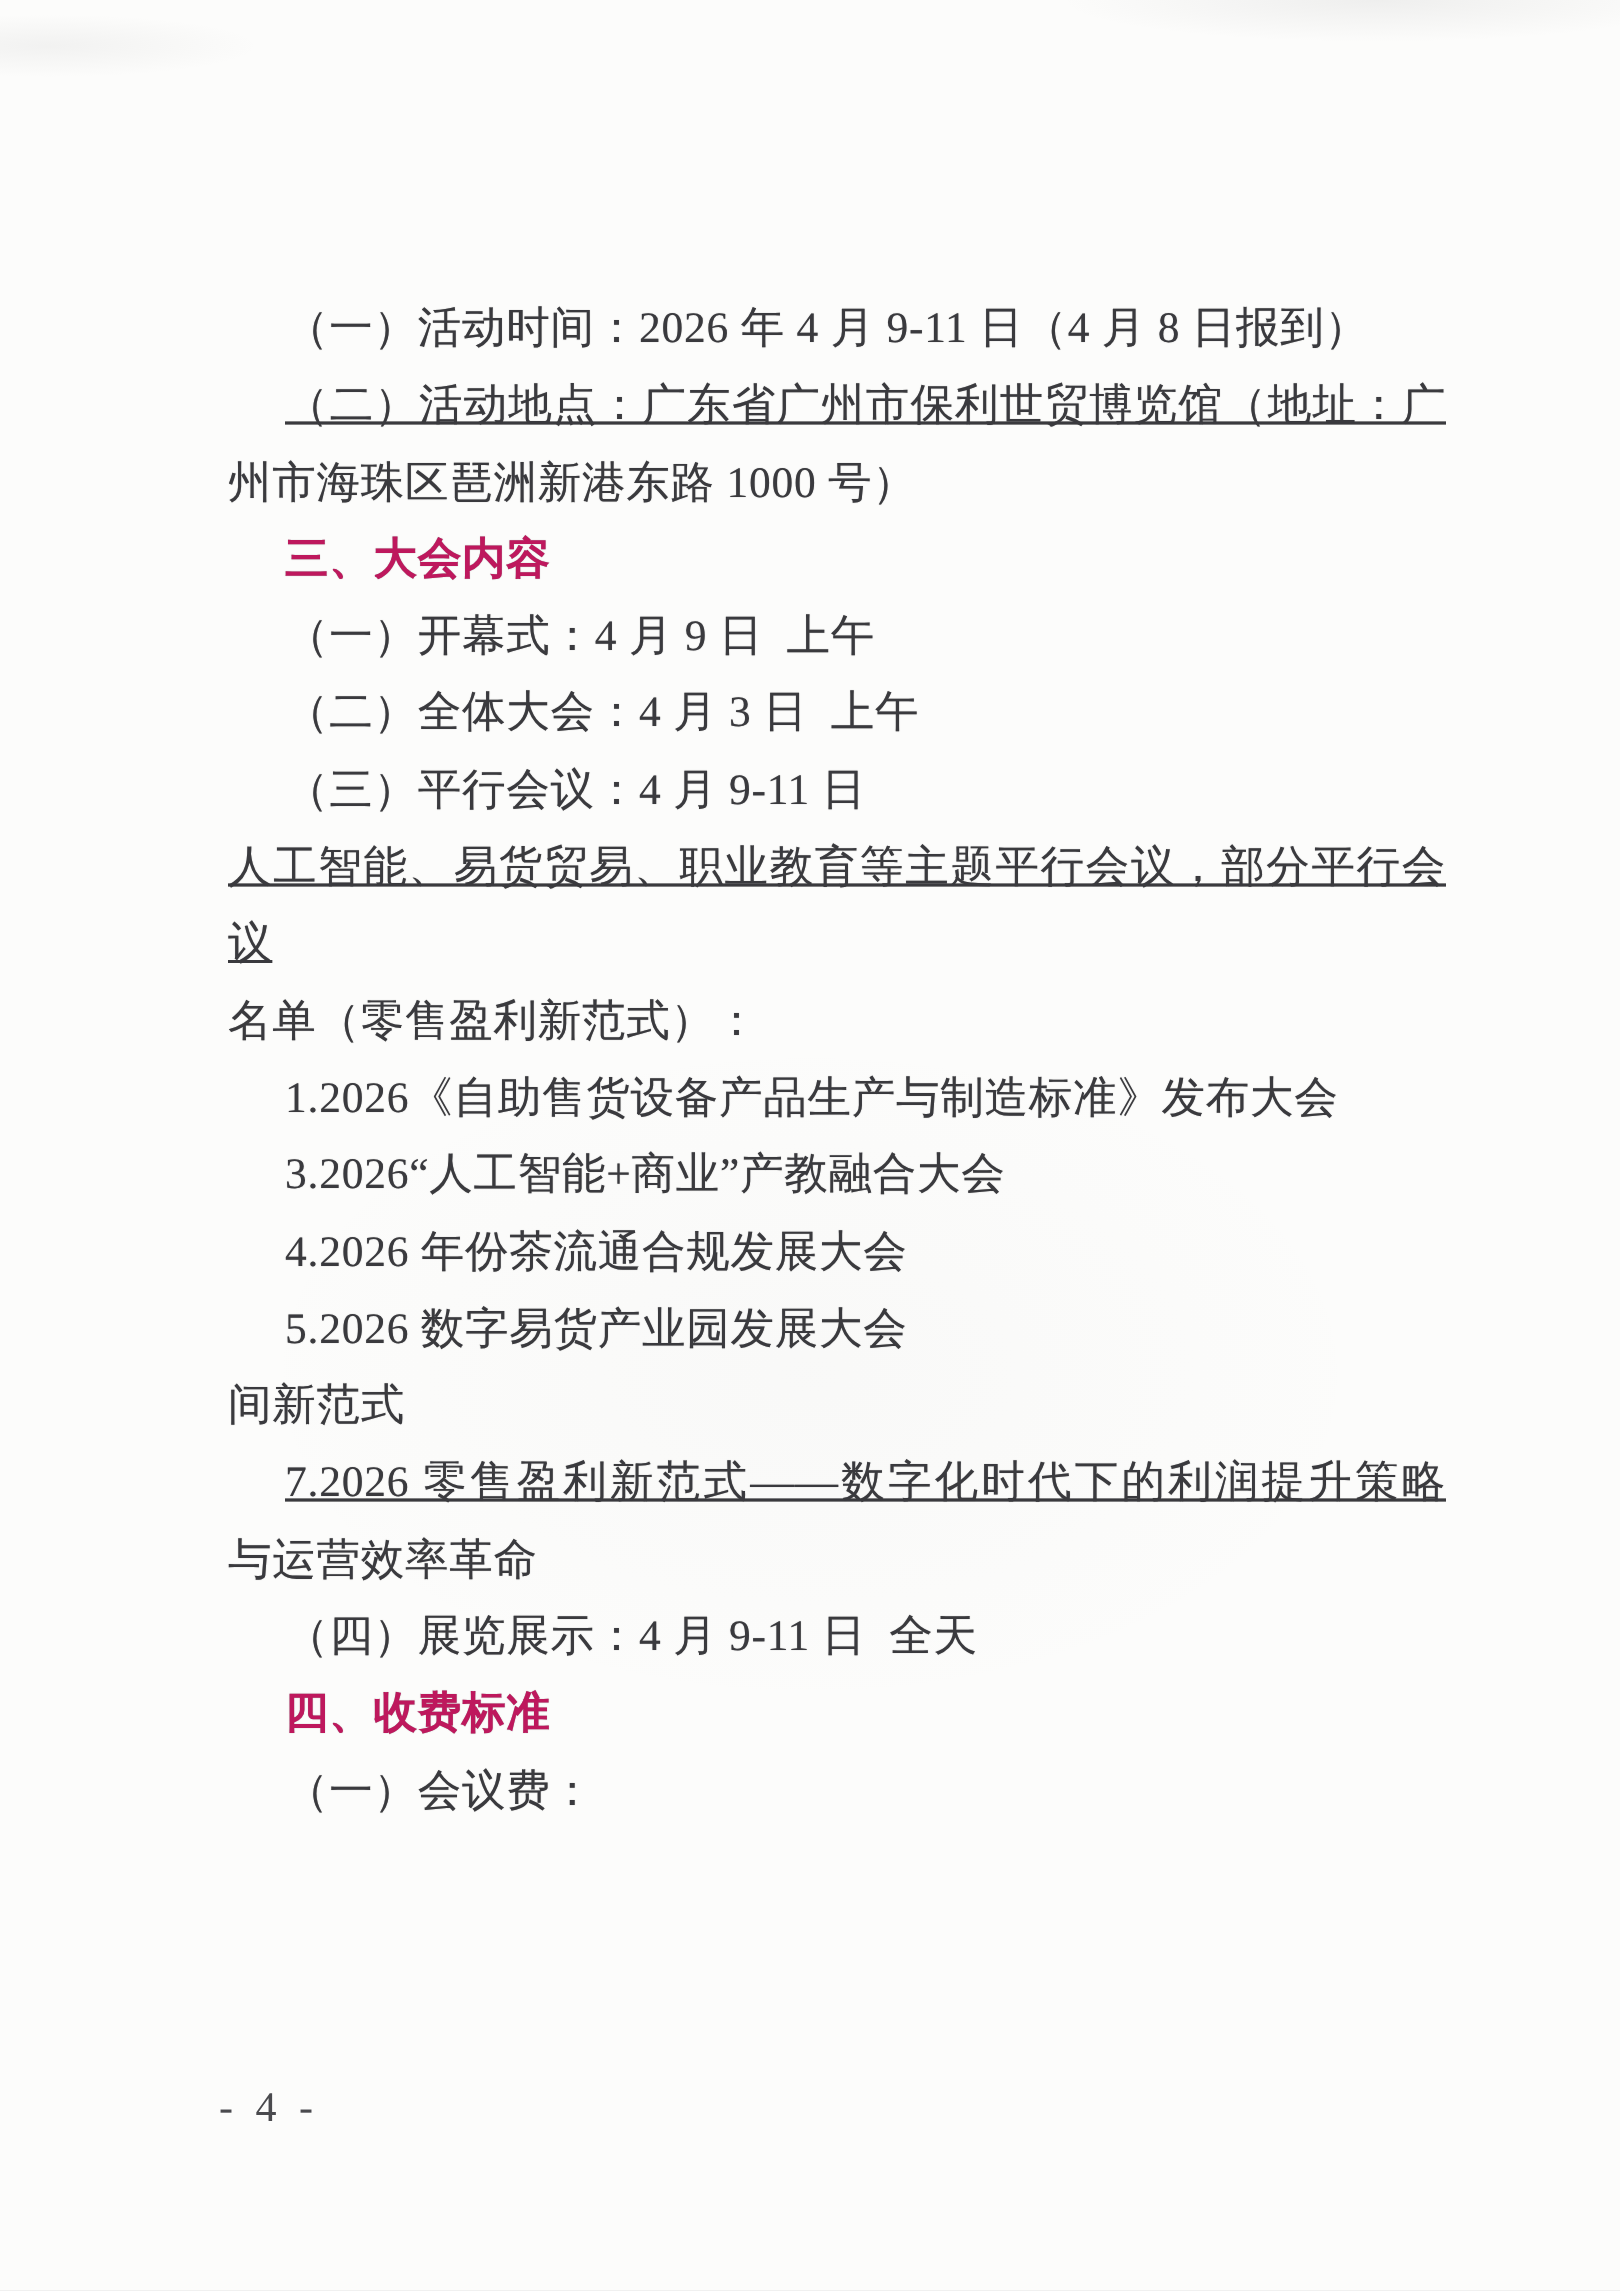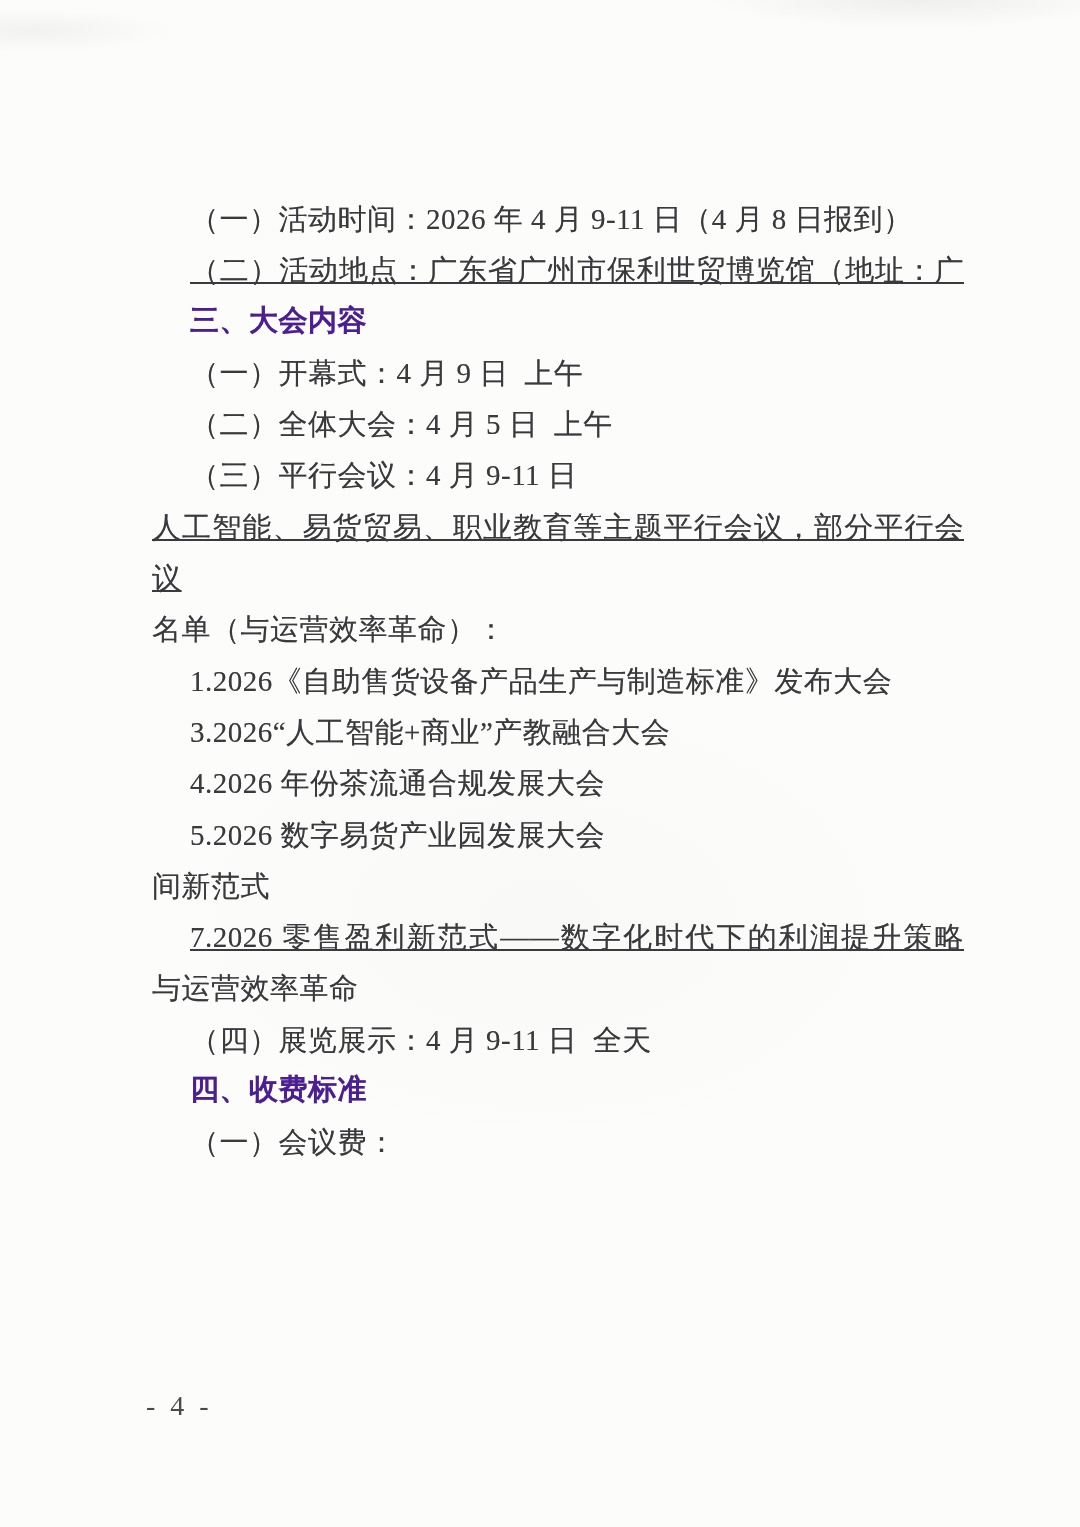--- a/index.html
+++ b/index.html
@@ -32,23 +32,23 @@
   }
   .line {
     font-size: 29px;
     line-height: 51.3px;
     white-space: pre-wrap;
     letter-spacing: 0.5px;
     text-shadow: 0 0 0.6px rgba(60,60,60,0.55);
   }
   .line.indent { text-indent: 38px; }
   .line.bold {
-    font-family: Liberation Mono, monospace;
+    font-family: Liberation Sans, sans-serif;
     font-weight: 700;
-    color: #4c1d95;
+    color: #be185d;
   }
   .line.justify {
     text-align: justify;
     text-align-last: justify;
     text-decoration: underline;
   }
   .page-footer {
     position: absolute;
     left: 146px;
     top: 1390px;
@@ -58,26 +58,27 @@
     white-space: pre;
   }
 </style>
 </head>
 <body>
 
 <div class="page">
   <div class="doc-body" id="doc-body">
       <div class="line indent">（一）活动时间：2026 年 4 月 9-11 日（4 月 8 日报到）</div>
       <div class="line indent justify">（二）活动地点：广东省广州市保利世贸博览馆（地址：广</div>
+      <div class="line">州市海珠区琶洲新港东路 1000 号）</div>
       <div class="line indent bold">三、大会内容</div>
       <div class="line indent">（一）开幕式：4 月 9 日  上午</div>
-      <div class="line indent">（二）全体大会：4 月 5 日  上午</div>
+      <div class="line indent">（二）全体大会：4 月 3 日  上午</div>
       <div class="line indent">（三）平行会议：4 月 9-11 日</div>
       <div class="line justify">人工智能、易货贸易、职业教育等主题平行会议，部分平行会议</div>
-      <div class="line">名单（与运营效率革命）：</div>
+      <div class="line">名单（零售盈利新范式）：</div>
       <div class="line indent">1.2026《自助售货设备产品生产与制造标准》发布大会</div>
       <div class="line indent">3.2026“人工智能+商业”产教融合大会</div>
       <div class="line indent">4.2026 年份茶流通合规发展大会</div>
       <div class="line indent">5.2026 数字易货产业园发展大会</div>
       <div class="line">间新范式</div>
       <div class="line indent justify">7.2026 零售盈利新范式——数字化时代下的利润提升策略</div>
       <div class="line">与运营效率革命</div>
       <div class="line indent">（四）展览展示：4 月 9-11 日  全天</div>
       <div class="line indent bold">四、收费标准</div>
       <div class="line indent">（一）会议费：</div>

